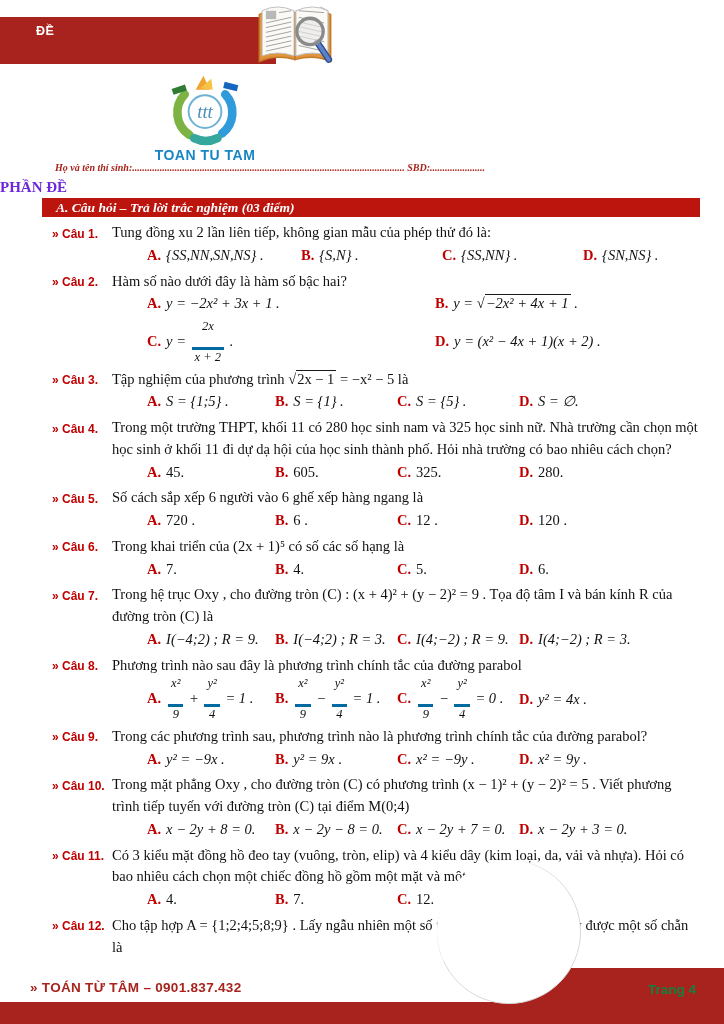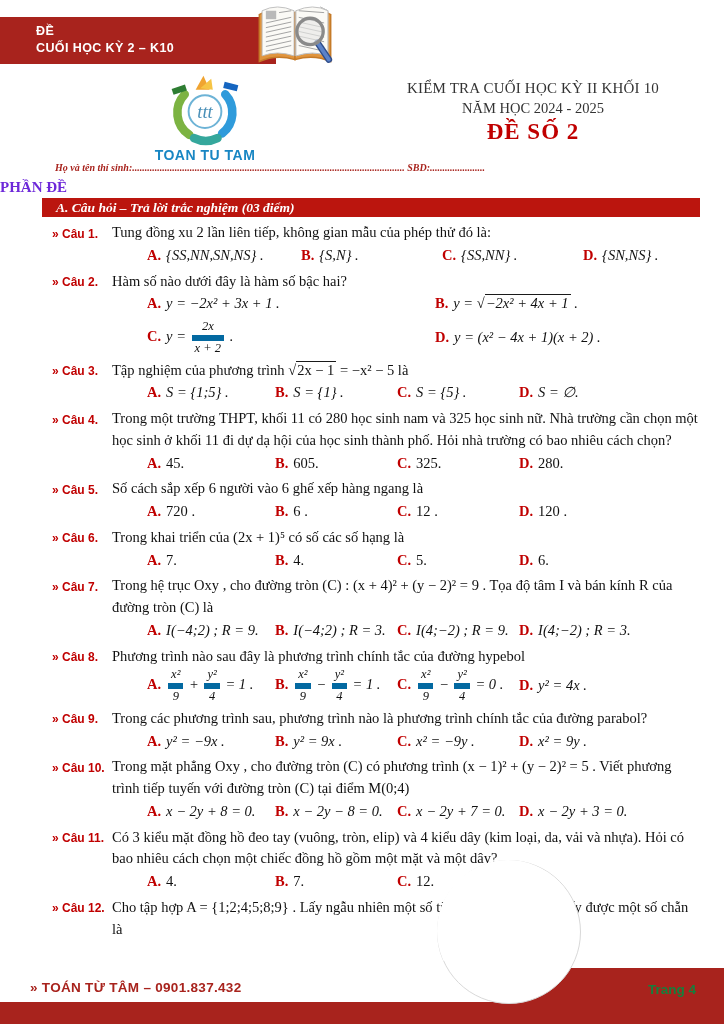--- a/index.html
+++ b/index.html
@@ -41,21 +41,21 @@
   .row4w{grid-template-columns:150px 137px 137px 1fr;}
   .grid2{grid-template-columns:284px 1fr;}
   .opt{white-space:nowrap;}
   .opt-letter{color:#c00000;font-weight:bold;margin-right:5px;}
   .opt-text{font-style:italic;}
   .opt-text.upright{font-style:normal;}
 
   
   .frac{display:inline-flex;flex-direction:column;text-align:center;vertical-align:middle;
         margin:0 2px;font-size:12.5px;line-height:1.1;}
-  .frac .num{border-bottom:6px solid #0369a1;padding:0 3px 1px;}
+  .frac .num{border-bottom:3px solid #0369a1;padding:0 3px 13px;}
   .frac .den{padding:1px 3px 0;}
   .sqrt{white-space:nowrap;}
   .sqrt .rad{border-top:1.2px solid #1a1a1a;padding:0 2px 0 1px;}
 
   
   .footer-strip{position:absolute;left:0;bottom:0;width:724px;height:22px;background:#a8231d;}
   .curve-circle{position:absolute;left:437px;top:860px;width:142px;height:142px;border-radius:50%;
                 background:#fff;border:1px solid #d9d9d9;z-index:2;}
   .footer-block{position:absolute;right:0;bottom:0;width:216px;height:56px;background:#a8231d;z-index:1;}
   .footer-cover{position:absolute;left:437px;top:860px;width:142px;height:142px;border-radius:50%;
@@ -65,21 +65,20 @@
   .footer-page{position:absolute;right:28px;bottom:27px;z-index:4;color:#15803d;
                font-family:"Liberation Sans",sans-serif;font-weight:bold;font-size:13.5px;}
 </style>
 </head>
 <body>
 
 <div class="page">
 
   <div class="banner">
     <div>ĐỀ</div>
-    <div>CUỐI HỌC KỲ 2 – K10</div>
   </div>
 
   <svg class="book" viewBox="0 0 100 78">
     <path d="M50,12 L50,62 Q30,56 12,64 L12,14 Q30,4 50,12 Z" fill="#e0943c" stroke="#c57a28" stroke-width="1.5"></path>
     <path d="M50,12 L50,62 Q70,56 88,64 L88,14 Q70,4 50,12 Z" fill="#e0943c" stroke="#c57a28" stroke-width="1.5"></path>
     <path d="M49,10 L49,58 Q31,52 15,58 L15,10 Q31,2 49,10 Z" fill="#fbfaf6" stroke="#bdbdbd" stroke-width="1"></path>
     <path d="M51,10 L51,58 Q69,52 85,58 L85,10 Q69,2 85,10 Z" fill="#fbfaf6" stroke="#bdbdbd" stroke-width="1"></path>
     <path d="M51,10 L51,58 Q69,52 85,58 L85,10 Q69,2 51,10 Z" fill="#fbfaf6" stroke="#bdbdbd" stroke-width="1"></path>
     <rect x="19" y="10" width="11" height="9" fill="#b9b9b9"></rect>
     <g stroke="#9e9e9e" stroke-width="1">
@@ -113,25 +112,20 @@
       <path d="M38,20 L48,2 L56,20 Z" fill="#f0a431"></path>
       <path d="M44,18 L58,6 L60,20 Z" fill="#f6c445"></path>
       <rect x="8" y="16" width="18" height="8" transform="rotate(-18 17 20)" fill="#2e7d32"></rect>
       <rect x="74" y="12" width="18" height="8" transform="rotate(14 83 16)" fill="#1565c0"></rect>
       <circle cx="50" cy="48" r="21" fill="#fff" stroke="#6db3d6" stroke-width="2.5"></circle>
       <text x="50" y="56" text-anchor="middle" font-family="Liberation Serif, serif" font-style="italic" font-size="24" fill="#4a90b8">ttt</text>
     </svg>
     <div class="logo-name">TOAN TU TAM</div>
   </div>
 
-  <div class="head-right">
-    <div class="hr-l1">KIỂM TRA CUỐI HỌC KỲ II KHỐI 10</div>
-    <div class="hr-l2">NĂM HỌC 2024 - 2025</div>
-    <div class="hr-no">ĐỀ SỐ 2</div>
-  </div>
 
   <div class="candidate">Họ và tên thí sinh:............................................................................................................. SBD:......................</div>
   <div class="part-title">PHẦN ĐỀ</div>
   <div class="section-bar">A. Câu hỏi – Trả lời trắc nghiệm (03 điểm)</div>
 
   <div id="questions">
       <div class="question">
         <div class="q-head">
           <span class="q-label">» Câu 1.</span>
           <span class="q-text">Tung đồng xu 2 lần liên tiếp, không gian mẫu của phép thử đó là:</span>
@@ -214,21 +208,21 @@
         <div class="opts row4">
           <span class="opt"><b class="opt-letter">A.</b><span class="opt-text">I(−4;2) ; R = 9.</span></span>
           <span class="opt"><b class="opt-letter">B.</b><span class="opt-text">I(−4;2) ; R = 3.</span></span>
           <span class="opt"><b class="opt-letter">C.</b><span class="opt-text">I(4;−2) ; R = 9.</span></span>
           <span class="opt"><b class="opt-letter">D.</b><span class="opt-text">I(4;−2) ; R = 3.</span></span>
         </div>
       </div>
       <div class="question">
         <div class="q-head">
           <span class="q-label">» Câu 8.</span>
-          <span class="q-text">Phương trình nào sau đây là phương trình chính tắc của đường hypebol</span>
+          <span class="q-text">Phương trình nào sau đây là phương trình chính tắc của đường parabol</span>
         </div>
         <div class="opts row4">
           <span class="opt"><b class="opt-letter">A.</b><span class="opt-text"><span class="frac">
                 <span class="num">x²</span>
                 <span class="den">9</span>
               </span> + <span class="frac">
                 <span class="num">y²</span>
                 <span class="den">4</span>
               </span> = 1 .</span></span>
           <span class="opt"><b class="opt-letter">B.</b><span class="opt-text"><span class="frac">

